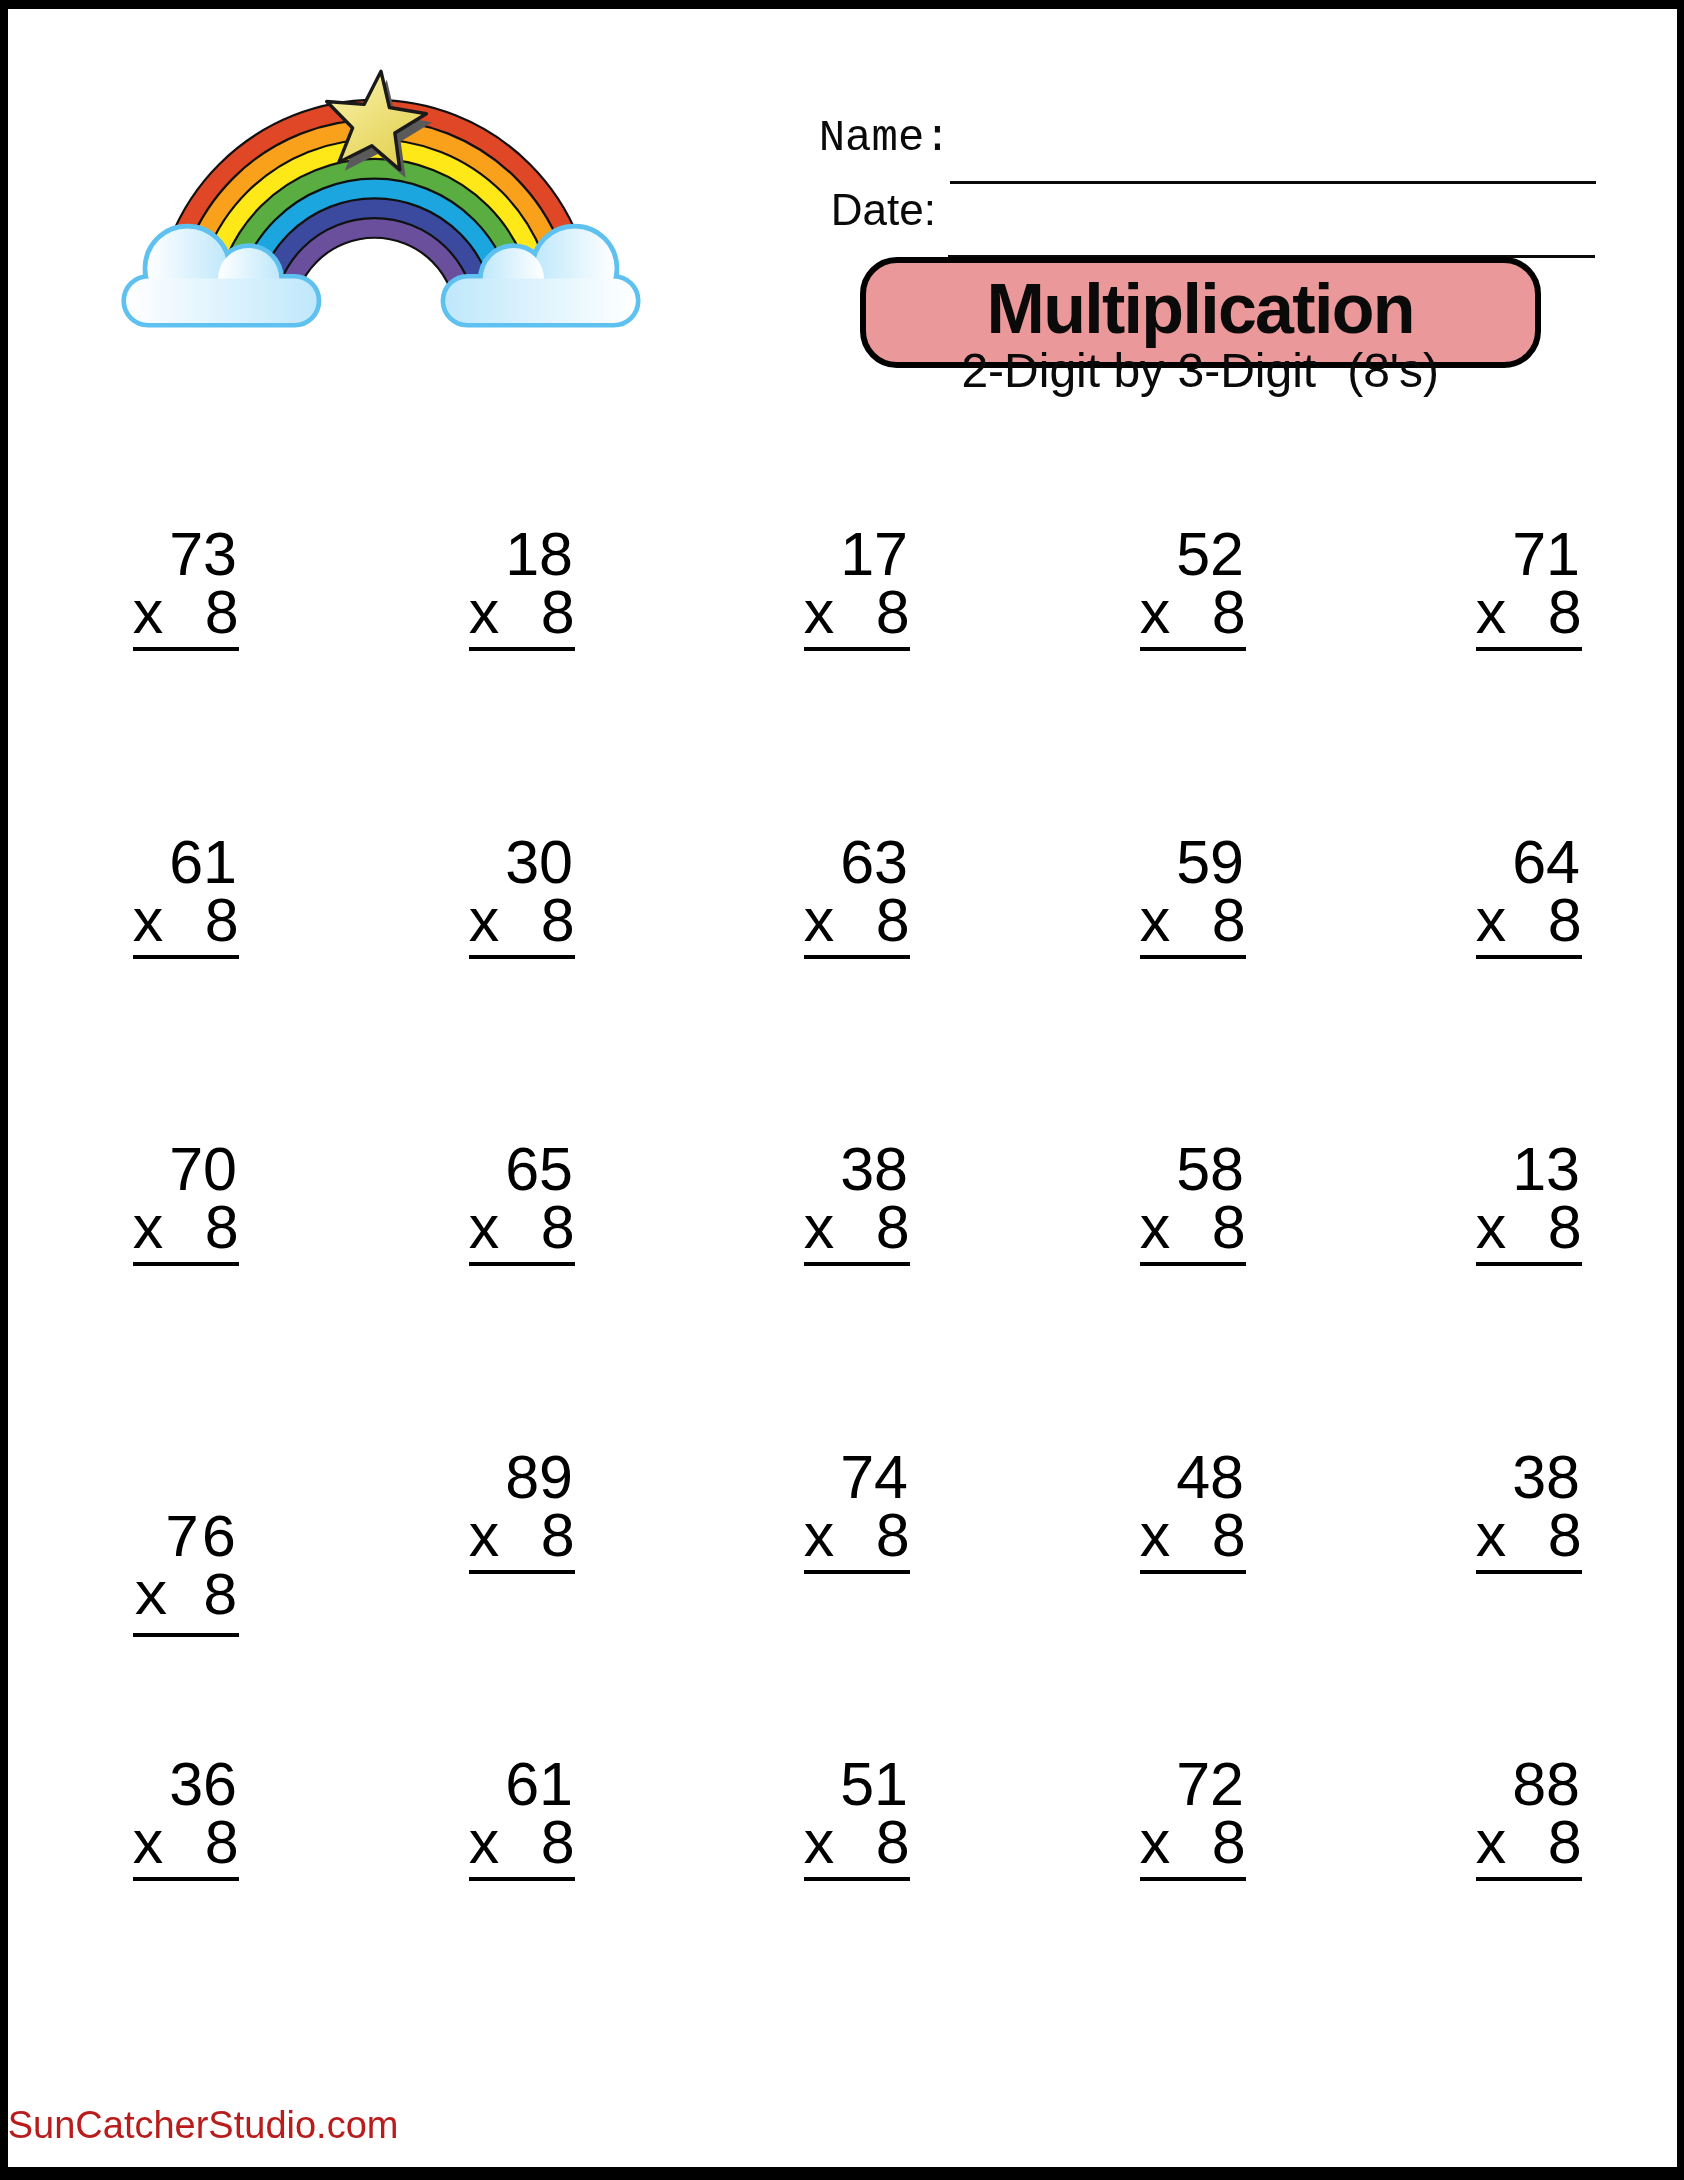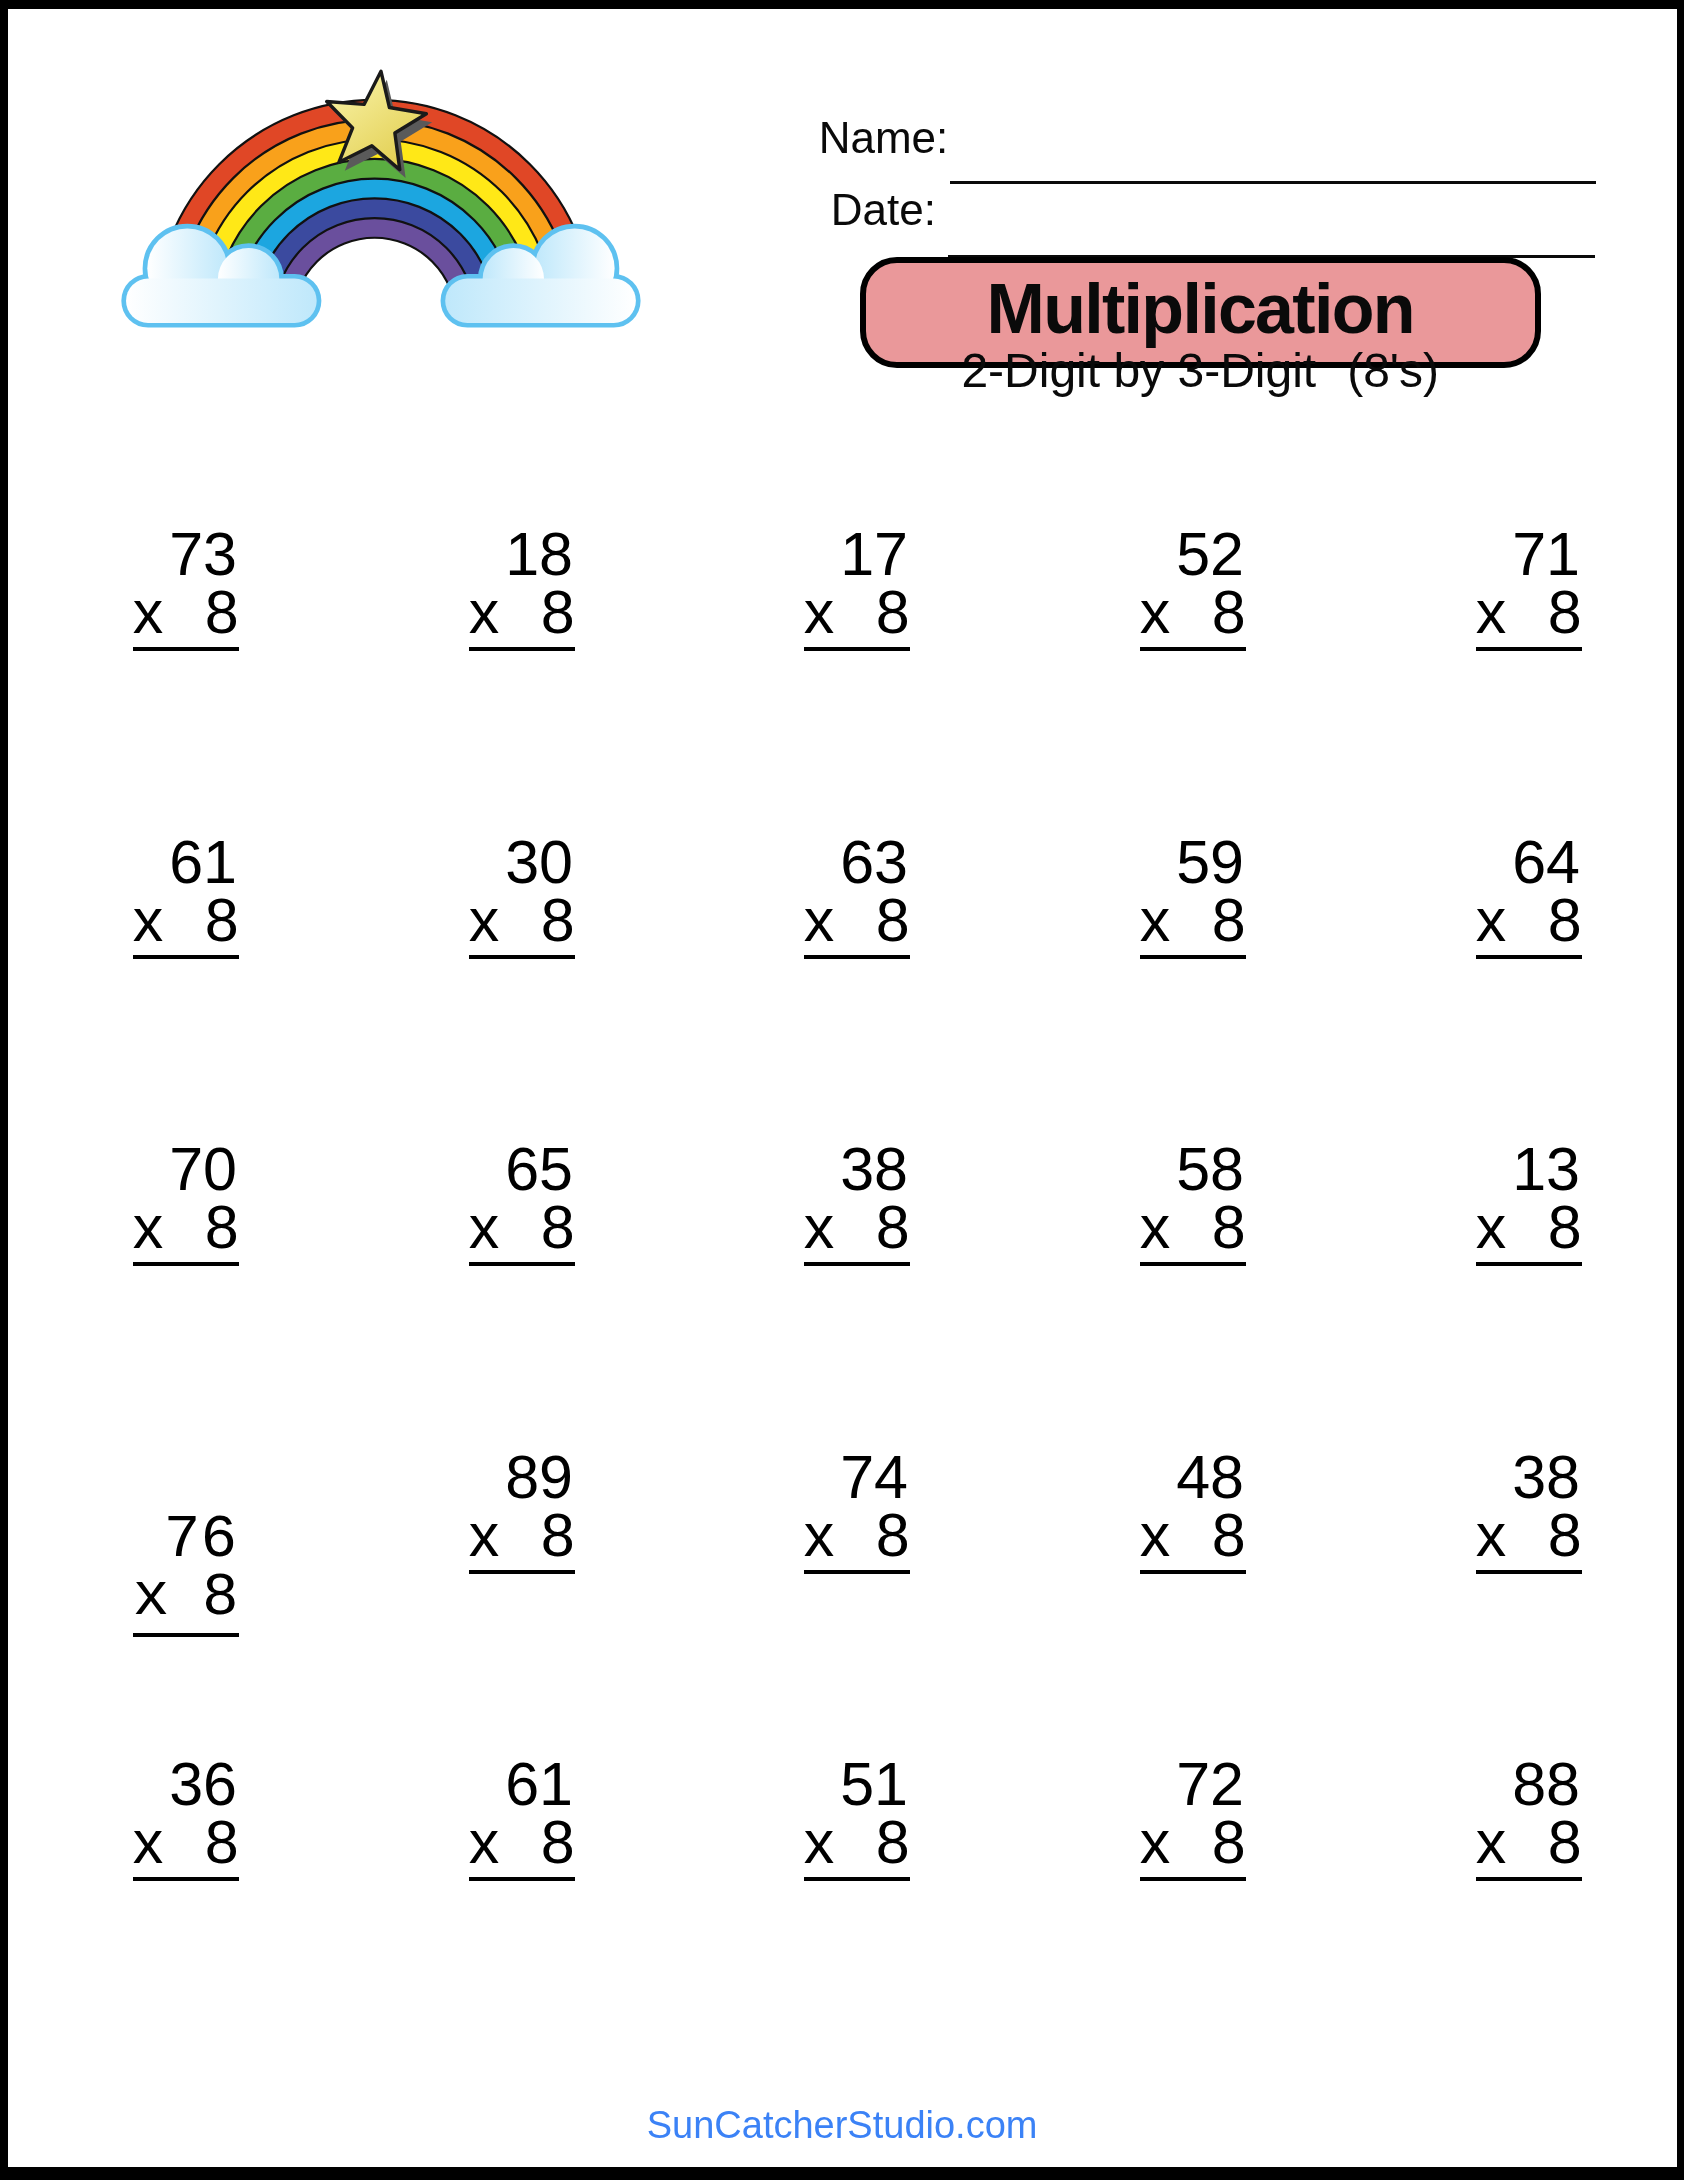--- a/index.html
+++ b/index.html
@@ -15,21 +15,21 @@
     left:7.7px; top:8.5px; right:8.5px; bottom:13.6px;
     background:#fff;
     overflow:hidden;
   }
   
   .field-label {
     position:absolute;
     font-size:44px; color:#0a0a0a;
     white-space:nowrap;
   }
-  .name-label { left:811px; top:104px; }
+  .name-label { left:811px; top:104px;font-family:Liberation Mono, monospace; }
   .date-label { left:823px; top:176px; }
   .write-line {
     position:absolute;
     border-top:3.4px solid #0a0a0a;
     height:0;
   }
   .name-line { left:942px; top:172px; width:646px; }
   .date-line { left:940px; top:246px; width:647px; }
 
   .title-box {
@@ -80,22 +80,21 @@
   }
   .problem .rule {
     margin-top:6.8px;
     border-top:4.3px solid #000;
     height:0;
   }
 
   .footer {
     position:absolute;
     left:0; right:0; top:2095px;
-    text-align:center;
-    font-size:38px; color:#3b82f6;
+    font-size:38px; color:#b91c1c;
     white-space:nowrap;
   }
 </style>
 </head>
 <body>
 
 <div class="page">
 
   <svg class="rainbow" width="532" height="283" viewBox="0 0 625 332">
     <defs>

